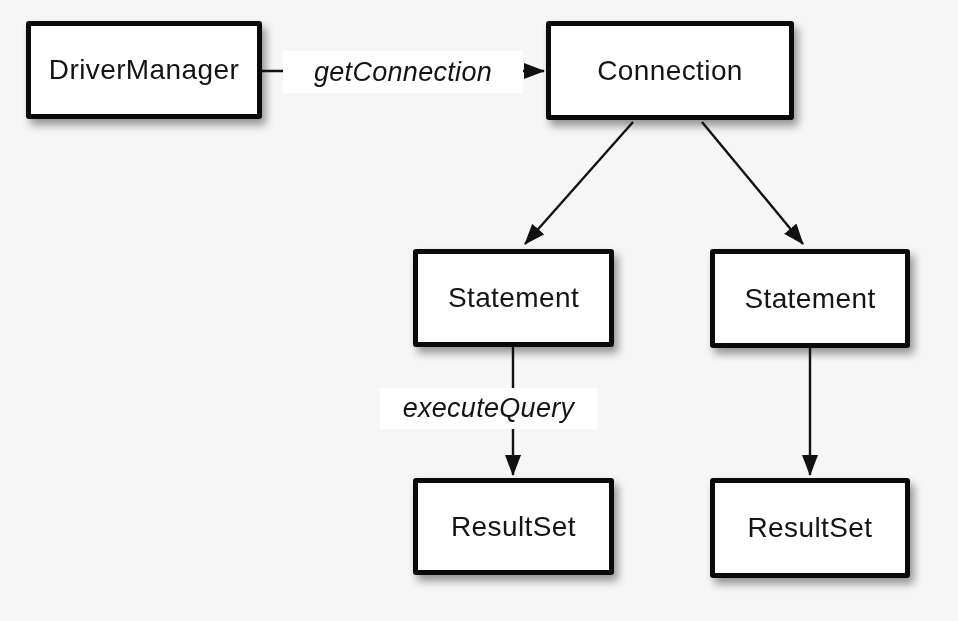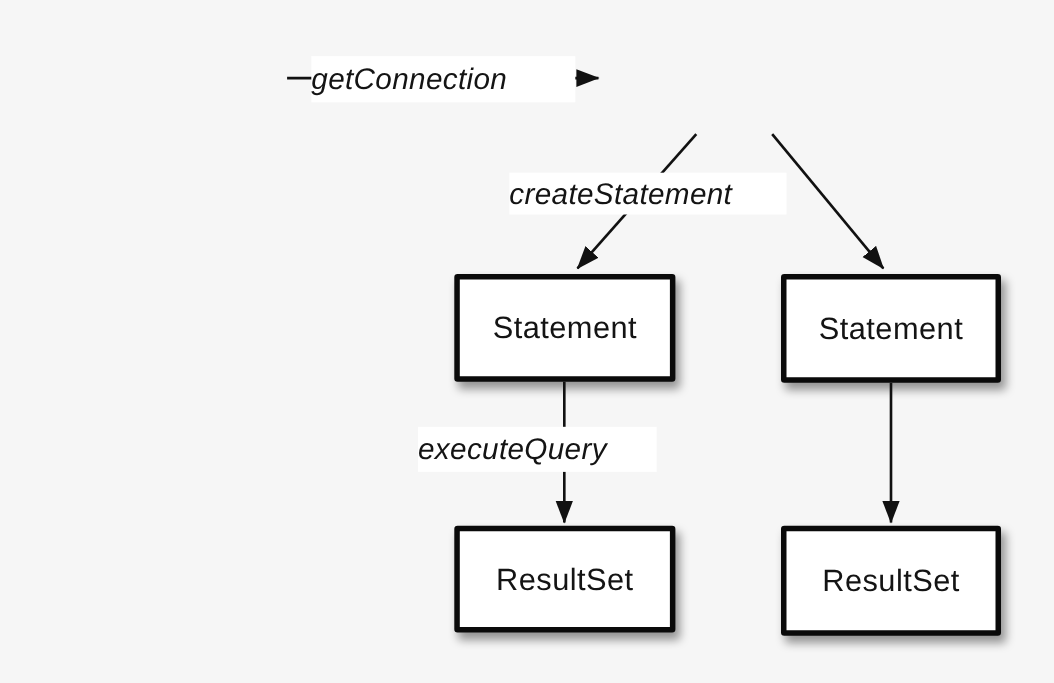--- a/index.html
+++ b/index.html
@@ -29,21 +29,21 @@
     box-shadow:4px 6px 9px rgba(0,0,0,0.40);
     display:flex;align-items:center;justify-content:center;
     font-size:28px;
     letter-spacing:0.4px;
     color:var(--text);
     z-index:1;
   }
   .edge-label{
     position:absolute;
     background:var(--fill);
-    display:flex;align-items:center;justify-content:flex-start;
+    display:flex;align-items:center;justify-content:center;
     font-size:27px;
     font-style:italic;
     letter-spacing:0.3px;
     color:var(--text);
     z-index:3;
     white-space:nowrap;
   }
   
   .n-driver-manager{left:26px;top:21px;width:236px;height:98px;}
   .n-connection{left:546px;top:21px;width:248px;height:99px;}
@@ -67,21 +67,27 @@
         <path d="M0,0 L21,8 L0,16 Z" fill="#111111"></path>
       </marker>
     </defs>
     <line x1="261" y1="71" x2="544" y2="71" stroke="#111111" stroke-width="2.6" marker-end="url(#ah)"></line>
     <line x1="633" y1="122" x2="525" y2="244" stroke="#111111" stroke-width="2.4" marker-end="url(#ah)"></line>
     <line x1="702" y1="122" x2="803" y2="244" stroke="#111111" stroke-width="2.4" marker-end="url(#ah)"></line>
     <line x1="513" y1="347" x2="513" y2="475" stroke="#111111" stroke-width="2.4" marker-end="url(#ah)"></line>
     <line x1="810" y1="348" x2="810" y2="475" stroke="#111111" stroke-width="2.4" marker-end="url(#ah)"></line>
   </svg>
 
+  <div class="node n-driver-manager">
+    <span>DriverManager</span>
+  </div>
 
+  <div class="node n-connection">
+    <span>Connection</span>
+  </div>
 
   <div class="node n-statement-1">
     <span>Statement</span>
   </div>
 
   <div class="node n-statement-2">
     <span>Statement</span>
   </div>
 
   <div class="node n-resultset-1">
@@ -89,21 +95,18 @@
   </div>
 
   <div class="node n-resultset-2">
     <span>ResultSet</span>
   </div>
 
   <div class="edge-label l-getconnection">
     <span>getConnection</span>
   </div>
 
-  <div class="edge-label l-createstatement">
-    <span>createStatement</span>
-  </div>
 
   <div class="edge-label l-executequery">
     <span>executeQuery</span>
   </div>
 
 </div>
 
 </body></html>

